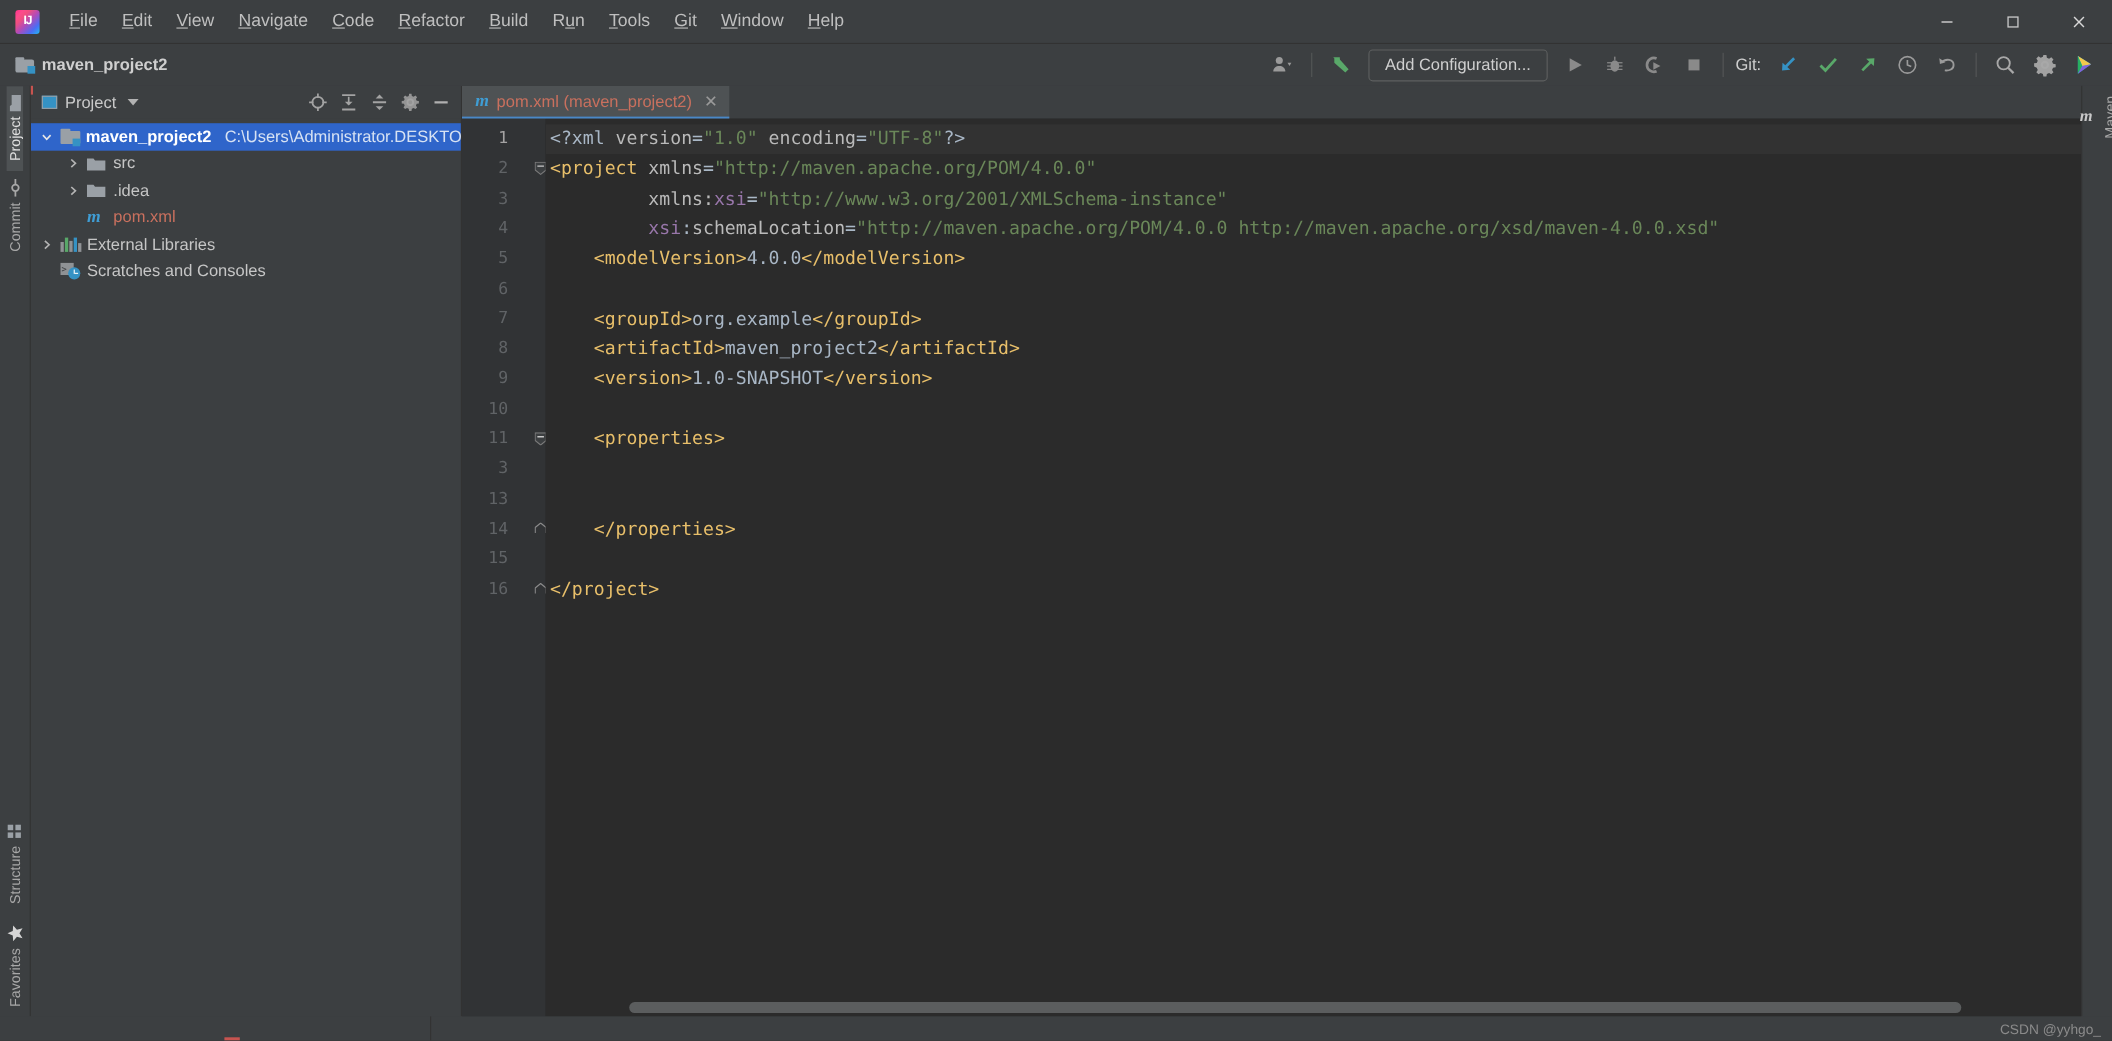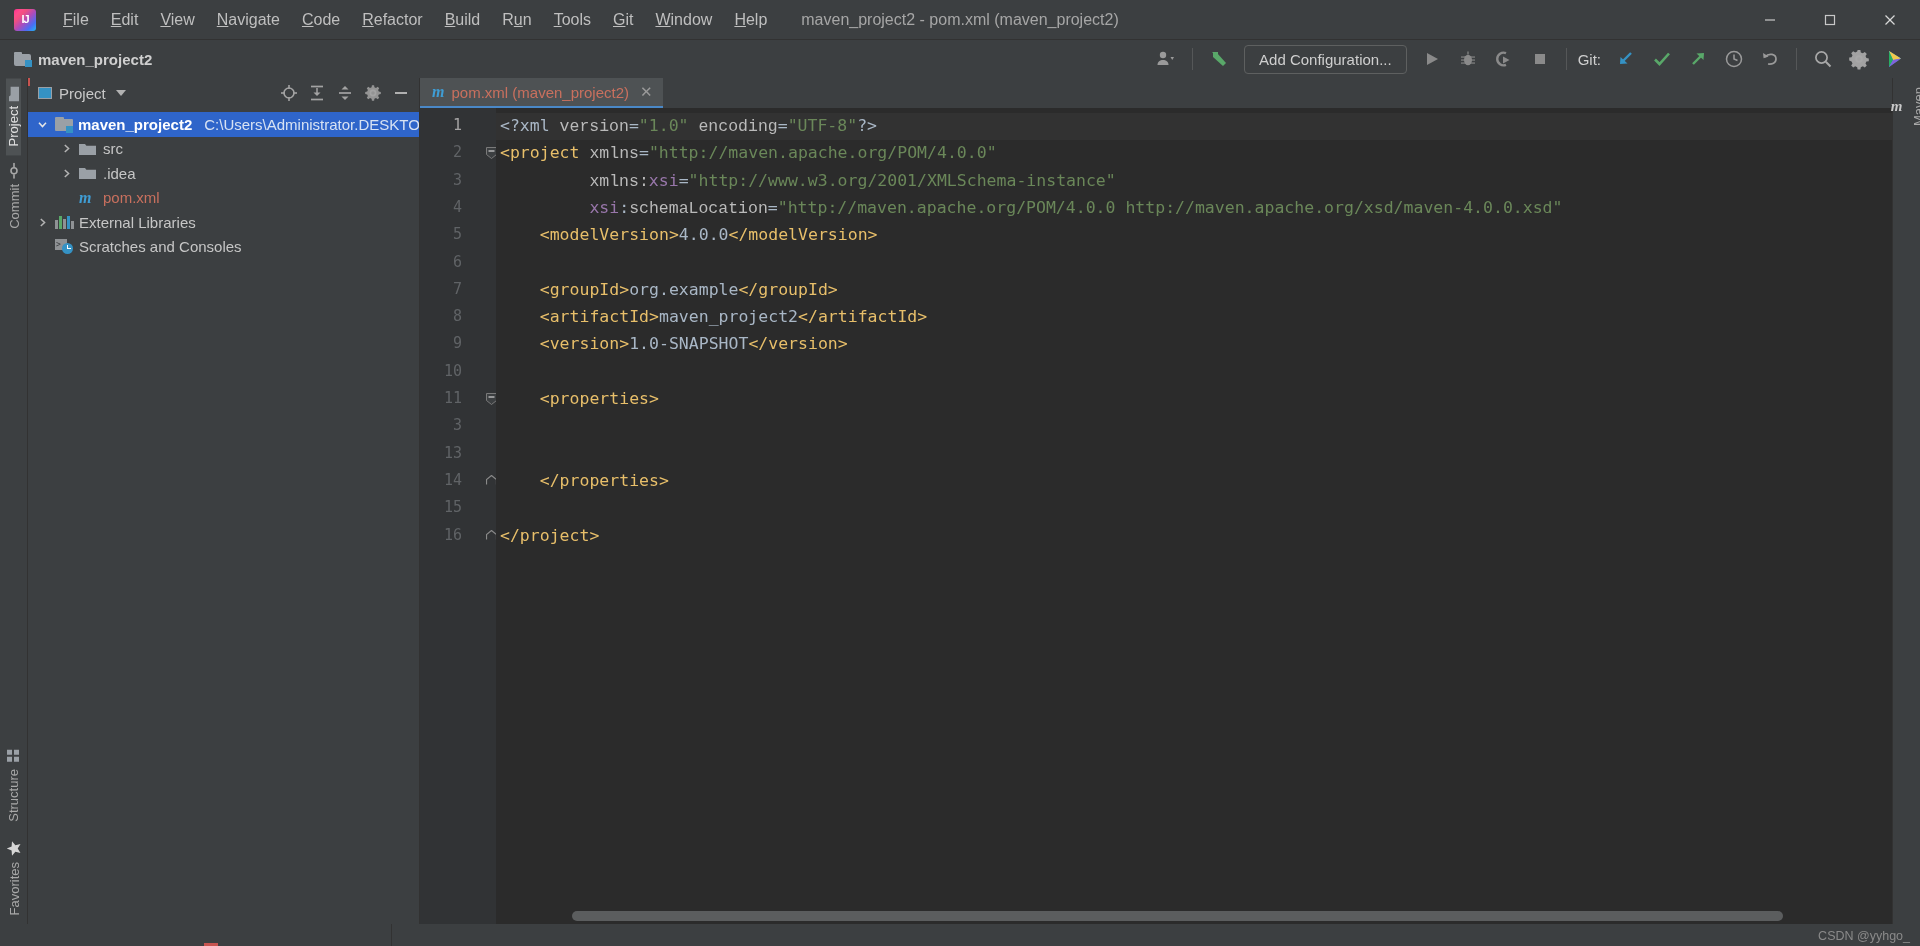--- a/index.html
+++ b/index.html
@@ -103,21 +103,21 @@
   .gutter .gnum { position:absolute; right:34px; font-size:15px; color:#606366;
                   font-family:"DejaVu Sans Mono", monospace; }
   .gutter .gnum.cur { color:#a4a3a3; }
   .fold { position:absolute; left:66px; width:11px; height:11px; display:flex; align-items:center; justify-content:center;}
   .code { flex:1; position:relative; overflow:hidden; background:#2b2b2b; }
   .cline { position:absolute; left:4px; white-space:pre; font-family:"DejaVu Sans Mono", monospace;
            font-size:16.5px; letter-spacing:0px; }
   .cline.hl { left:0; right:0; background:#323232; }
   .c-pi     { color:#a9b7c6; }
   .c-tag    { color:#e8bf6a; }
-  .c-attr   { color:#bababa;font-family:Liberation Mono, monospace; }
+  .c-attr   { color:#bababa; }
   .c-ns     { color:#9876aa; }
   .c-str    { color:#6a8759; }
   .c-txt    { color:#a9b7c6; }
   .c-punct  { color:#a9b7c6; }
 
   .hscroll { position:absolute; left:76px; right:4px; bottom:3px; height:10px; }
   .hscroll .thumb { position:absolute; left:0; height:10px; background:#5b5d5e; border-radius:5px; }
   .insp-ok { position:absolute; right:10px; top:7px; color:#5a9e5a; }
 
   
@@ -144,21 +144,20 @@
         <div class="menu-item"><u>C</u>ode</div>
         <div class="menu-item"><u>R</u>efactor</div>
         <div class="menu-item"><u>B</u>uild</div>
         <div class="menu-item">R<u>u</u>n</div>
         <div class="menu-item"><u>T</u>ools</div>
         <div class="menu-item"><u>G</u>it</div>
         <div class="menu-item"><u>W</u>indow</div>
         <div class="menu-item"><u>H</u>elp</div>
       </div>
 
-    <div class="win-title">maven_project2 - pom.xml (maven_project2)</div>
 
     <div class="wincontrols">
       <div class="winbtn">
         <svg width="14" height="14" viewBox="0 0 14 14">
             <line x1="2" y1="7" x2="12" y2="7" stroke="#c8c8c8" stroke-width="1.2"></line>
           </svg>
       </div>
       <div class="winbtn">
         <svg width="14" height="14" viewBox="0 0 14 14">
             <rect x="2.5" y="2.5" width="9" height="9" fill="none" stroke="#c8c8c8" stroke-width="1.2"></rect>

